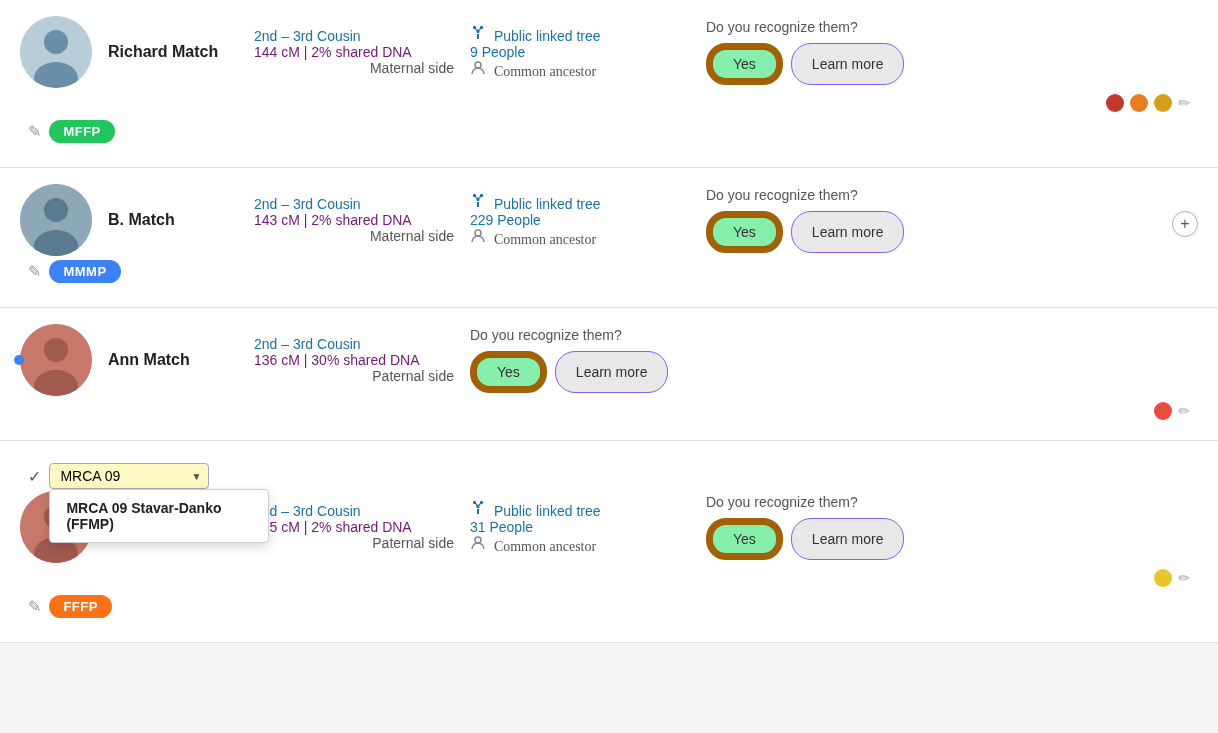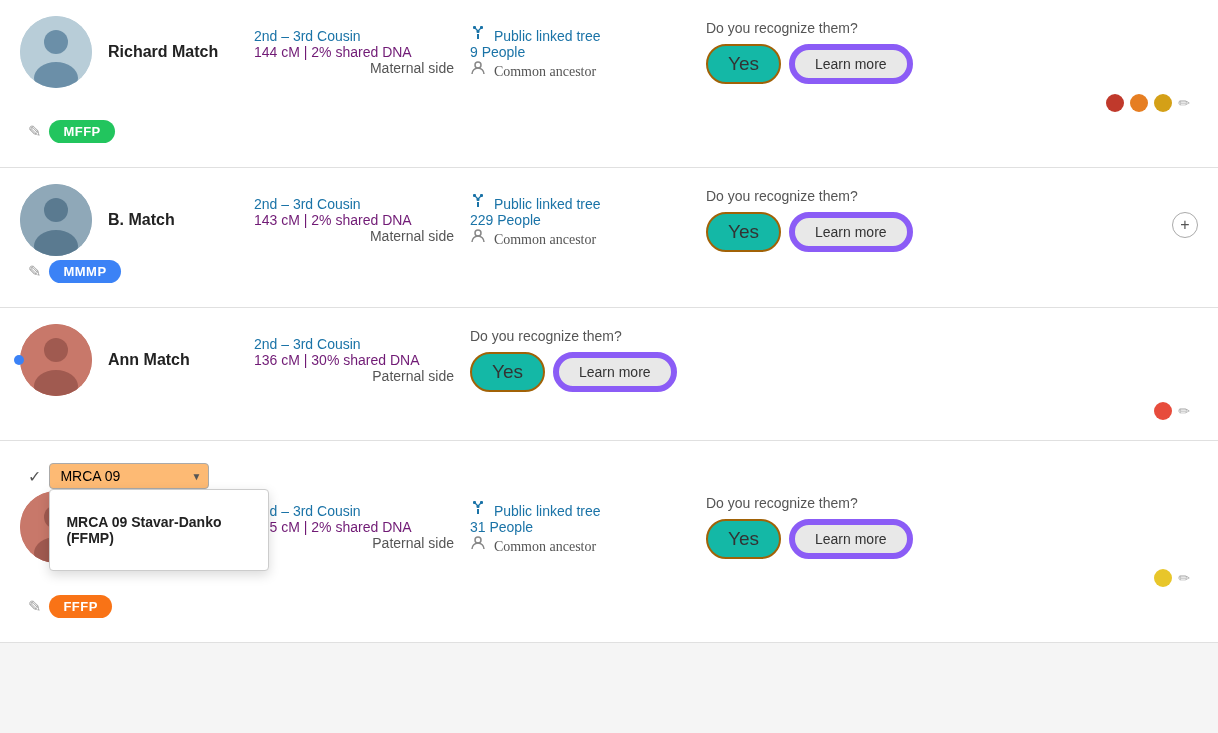--- a/index.html
+++ b/index.html
@@ -103,31 +103,31 @@
     }
     .recognize-label {
       color: #555;
       margin-bottom: 8px;
     }
     .btn-group {
       display: flex;
       gap: 8px;
     }
     .btn-yes {
-      background: #14b8a6;
-      border: 2px solid #a16207;
+      background: #86efac;
+      border: 7px solid #a16207;
       border-radius: 20px;
       padding: 6px 20px;
-      font-size: 19px;
+      font-size: 14px;
       cursor: pointer;
       color: #333;
     }
     .btn-learn {
       background: #e8e8e8;
-      border: 6px solid #8b5cf6;
+      border: 1px solid #8b5cf6;
       border-radius: 20px;
       padding: 6px 20px;
       font-size: 14px;
       cursor: pointer;
       color: #333;
       font-weight: 500;
     }
     .row-footer {
       display: flex;
       justify-content: flex-end;
@@ -175,21 +175,21 @@
     }
     .check-icon {
       color: #555;
       font-size: 16px;
     }
     .mrca-select {
       border: 1px solid #aaa;
       border-radius: 4px;
       padding: 4px 24px 4px 10px;
       font-size: 14px;
-      background: #fdba74;
+      background: #fef9c3;
       cursor: pointer;
       appearance: none;
       -webkit-appearance: none;
       position: relative;
       min-width: 160px;
     }
     .mrca-wrapper {
       position: relative;
       display: inline-block;
     }
@@ -206,21 +206,21 @@
     .dropdown-popup {
       position: absolute;
       left: 0;
       top: 100%;
       z-index: 100;
       background: #fff;
       border: 1px solid #ccc;
       border-radius: 4px;
       box-shadow: 0 4px 12px rgba(0,0,0,0.15);
       min-width: 220px;
-      padding: 14px 0;
+      padding: 0 0;
     }
     .dropdown-item {
       padding: 10px 16px;
       font-size: 14px;
       font-weight: 600;
       cursor: pointer;
       color: #222;
     }
     .plus-btn {
       width: 26px;

